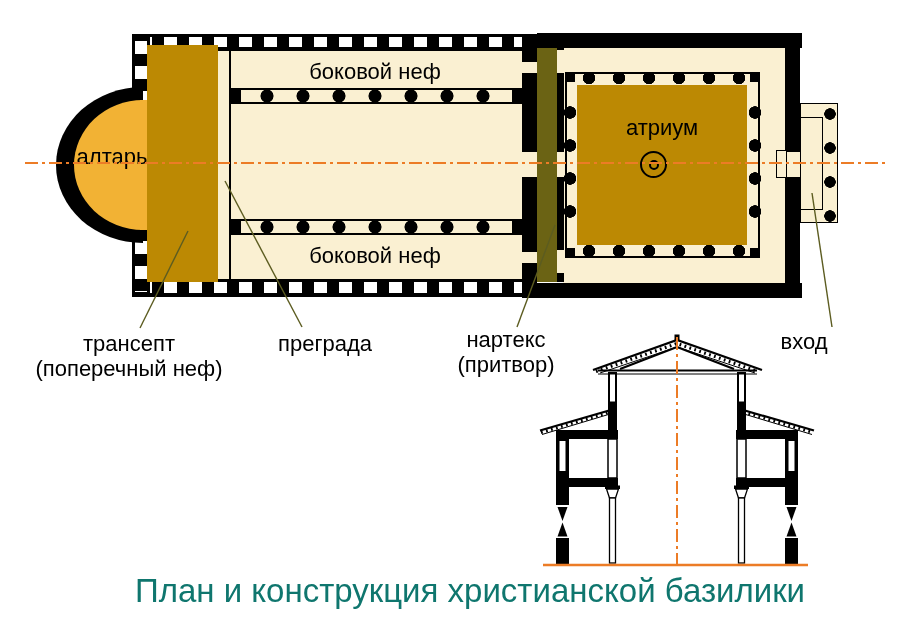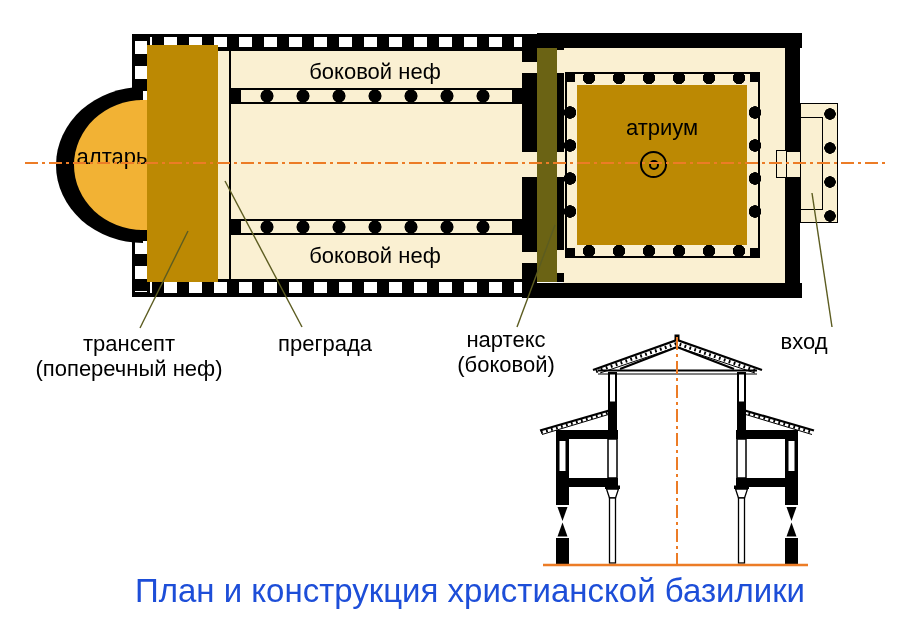--- a/index.html
+++ b/index.html
@@ -24,21 +24,21 @@
      background-size:36px 16px;background-repeat:repeat-x}
   .dots-ph{position:absolute;background-image:radial-gradient(circle,#000 0 6px,transparent 6.5px);
      background-size:30px 12px;background-repeat:repeat-x}
   .dots-pv{position:absolute;background-image:radial-gradient(circle,#000 0 6px,transparent 6.5px);
      background-size:12px 33px;background-repeat:repeat-y}
   .dots-porch{position:absolute;background-image:radial-gradient(circle,#000 0 5.5px,transparent 6px);
      background-size:12px 34px;background-repeat:repeat-y}
   .half-ellipse-l{border-radius:100% 0 0 100% / 50% 0 0 50%}
   .label{position:absolute;color:#000;text-align:center;font-size:22px;line-height:1.15;white-space:nowrap}
   .label div{white-space:nowrap}
-  .title{position:absolute;color:#1d4ed8;text-align:center;font-size:33px}
+  .title{position:absolute;color:#0f766e;text-align:center;font-size:33px}
   .outline-box{position:absolute;border:2px solid #000;box-sizing:border-box}
   .thin-box{position:absolute;border:1.5px solid #000;box-sizing:border-box}
   .circle{border-radius:50%;box-sizing:border-box}
   svg .axis{stroke:var(--axis,#EC7C26);stroke-width:2;stroke-dasharray:13 4 3 4;fill:none}
   svg .ground{stroke:var(--axis,#EC7C26);stroke-width:2.6}
   svg .leader{stroke:var(--leader,#5C5C20);stroke-width:1.4}
   svg .k{stroke:#000;fill:none}
   svg .fb{fill:#000;stroke:none}
   svg .fw{fill:#fff;stroke:#000}
 </style>
@@ -179,21 +179,21 @@
 
   <div class="label" style="left:9px;top:331px;width:240px">
     <div>трансепт</div>
     <div>(поперечный неф)</div>
   </div>
   <div class="label" style="left:245px;top:331px;width:160px">
     <div>преграда</div>
   </div>
   <div class="label" style="left:426px;top:327px;width:160px">
     <div>нартекс</div>
-    <div>(боковой)</div>
+    <div>(притвор)</div>
   </div>
   <div class="label" style="left:754px;top:329px;width:100px">
     <div>вход</div>
   </div>
 
   <div class="title" style="left:30px;top:572px;width:880px">План и конструкция христианской базилики</div>
 
 </div>
 
 </body></html>

